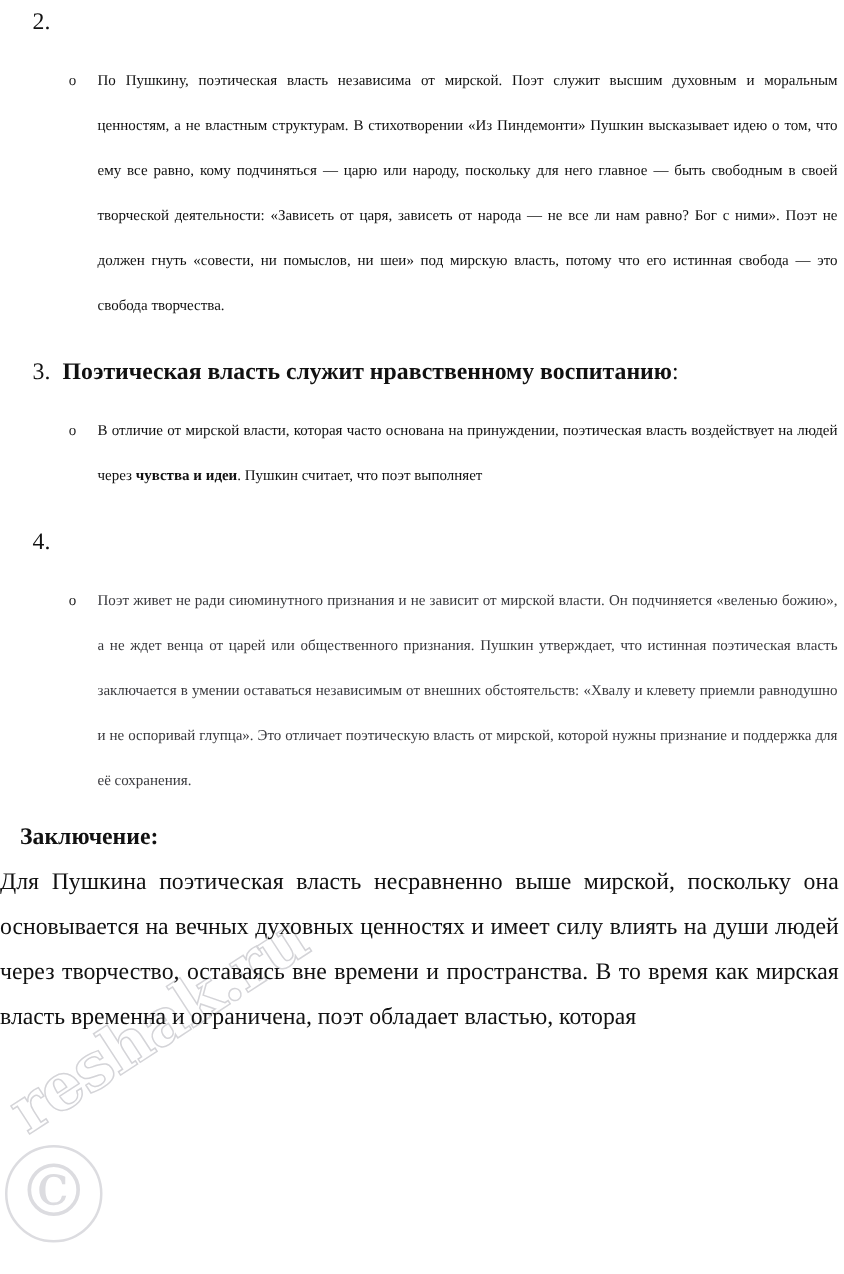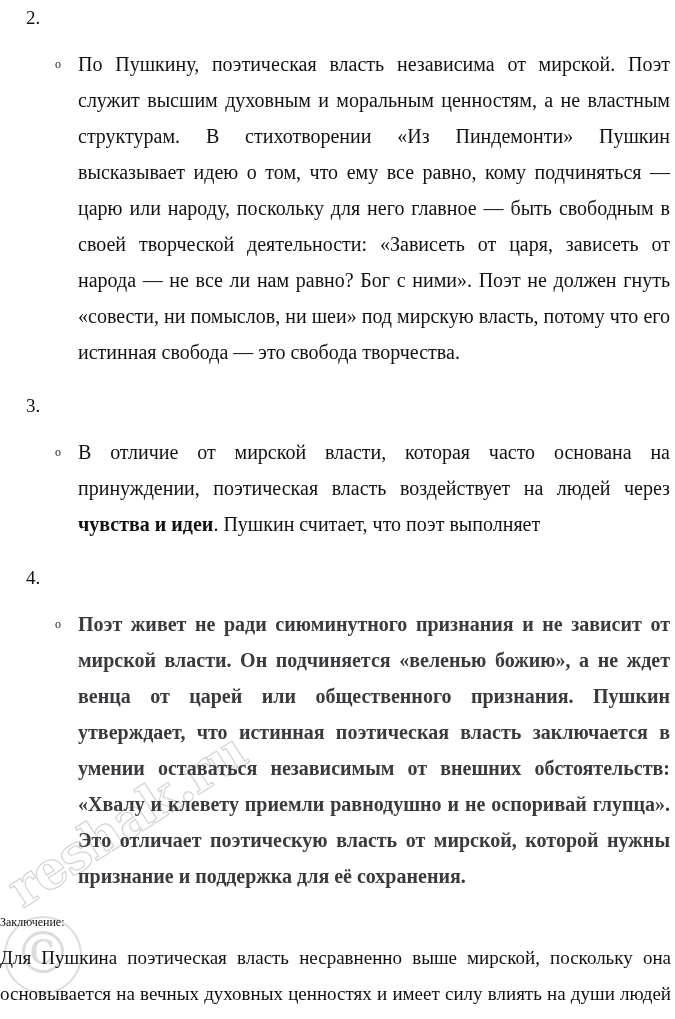--- a/index.html
+++ b/index.html
@@ -112,43 +112,42 @@
   }
   .bullet-block .dot {
     position: absolute;
     left: 55px;
     top: 0;
     font-size: 12px;
     line-height: 36px;
     color: #222;
   }
   .para {
-    font-size: 20px;
+    font-size: 12px;
     line-height: 36px;
     text-align: justify;
     text-justify: inter-word;
     margin: 0;
     hyphens: none;
   }
   .para b {
     font-weight: 700;
     font-family: Liberation Serif, serif;
   }
 
   
   .faded {
     color: #3a3a3e;
-    font-weight: bold;
   }
 
   .plain-head {
-    font-size: 12px;
-    line-height: 36px;
-    font-weight: 400;
-    padding-left: 0;
+    font-size: 19px;
+    line-height: 36px;
+    font-weight: 700;
+    padding-left: 16px;
   }
   .plain-para {
     font-size: 19px;
     line-height: 36px;
     text-align: justify;
     padding-left: 0;
     padding-right: 4px;
     margin: 0;
   }
 
@@ -176,20 +175,21 @@
         <span class="dot">o</span>
         <p class="para"><span>По Пушкину, поэтическая власть независима от мирской. Поэт служит высшим духовным и моральным ценностям, а не властным структурам. В стихотворении «Из Пиндемонти» Пушкин высказывает идею о том, что ему все равно, кому подчиняться — царю или народу, поскольку для него главное — быть свободным в своей творческой деятельности: «Зависеть от царя, зависеть от народа — не все ли нам равно? Бог с ними». Поэт не должен гнуть «совести, ни помыслов, ни шеи» под мирскую власть, потому что его истинная свобода — это свобода творчества.</span></p>
       </div>
     </div>
 
     <div class="spacer-h"></div>
 
     <div class="li">
       <div class="num-head">
         <span class="marker">3.</span>
+        <span class="htext"><span>Поэтическая власть служит нравственному воспитанию</span><span class="hcolon">:</span></span>
       </div>
       <div class="spacer-s"></div>
       <div class="bullet-block">
         <span class="dot">o</span>
         <p class="para"><span>В отличие от мирской власти, которая часто основана на принуждении, поэтическая власть воздействует на людей через </span><b>чувства и идеи</b><span>. Пушкин считает, что поэт выполняет</span></p>
       </div>
     </div>
 
     <div class="spacer-h"></div>
 

